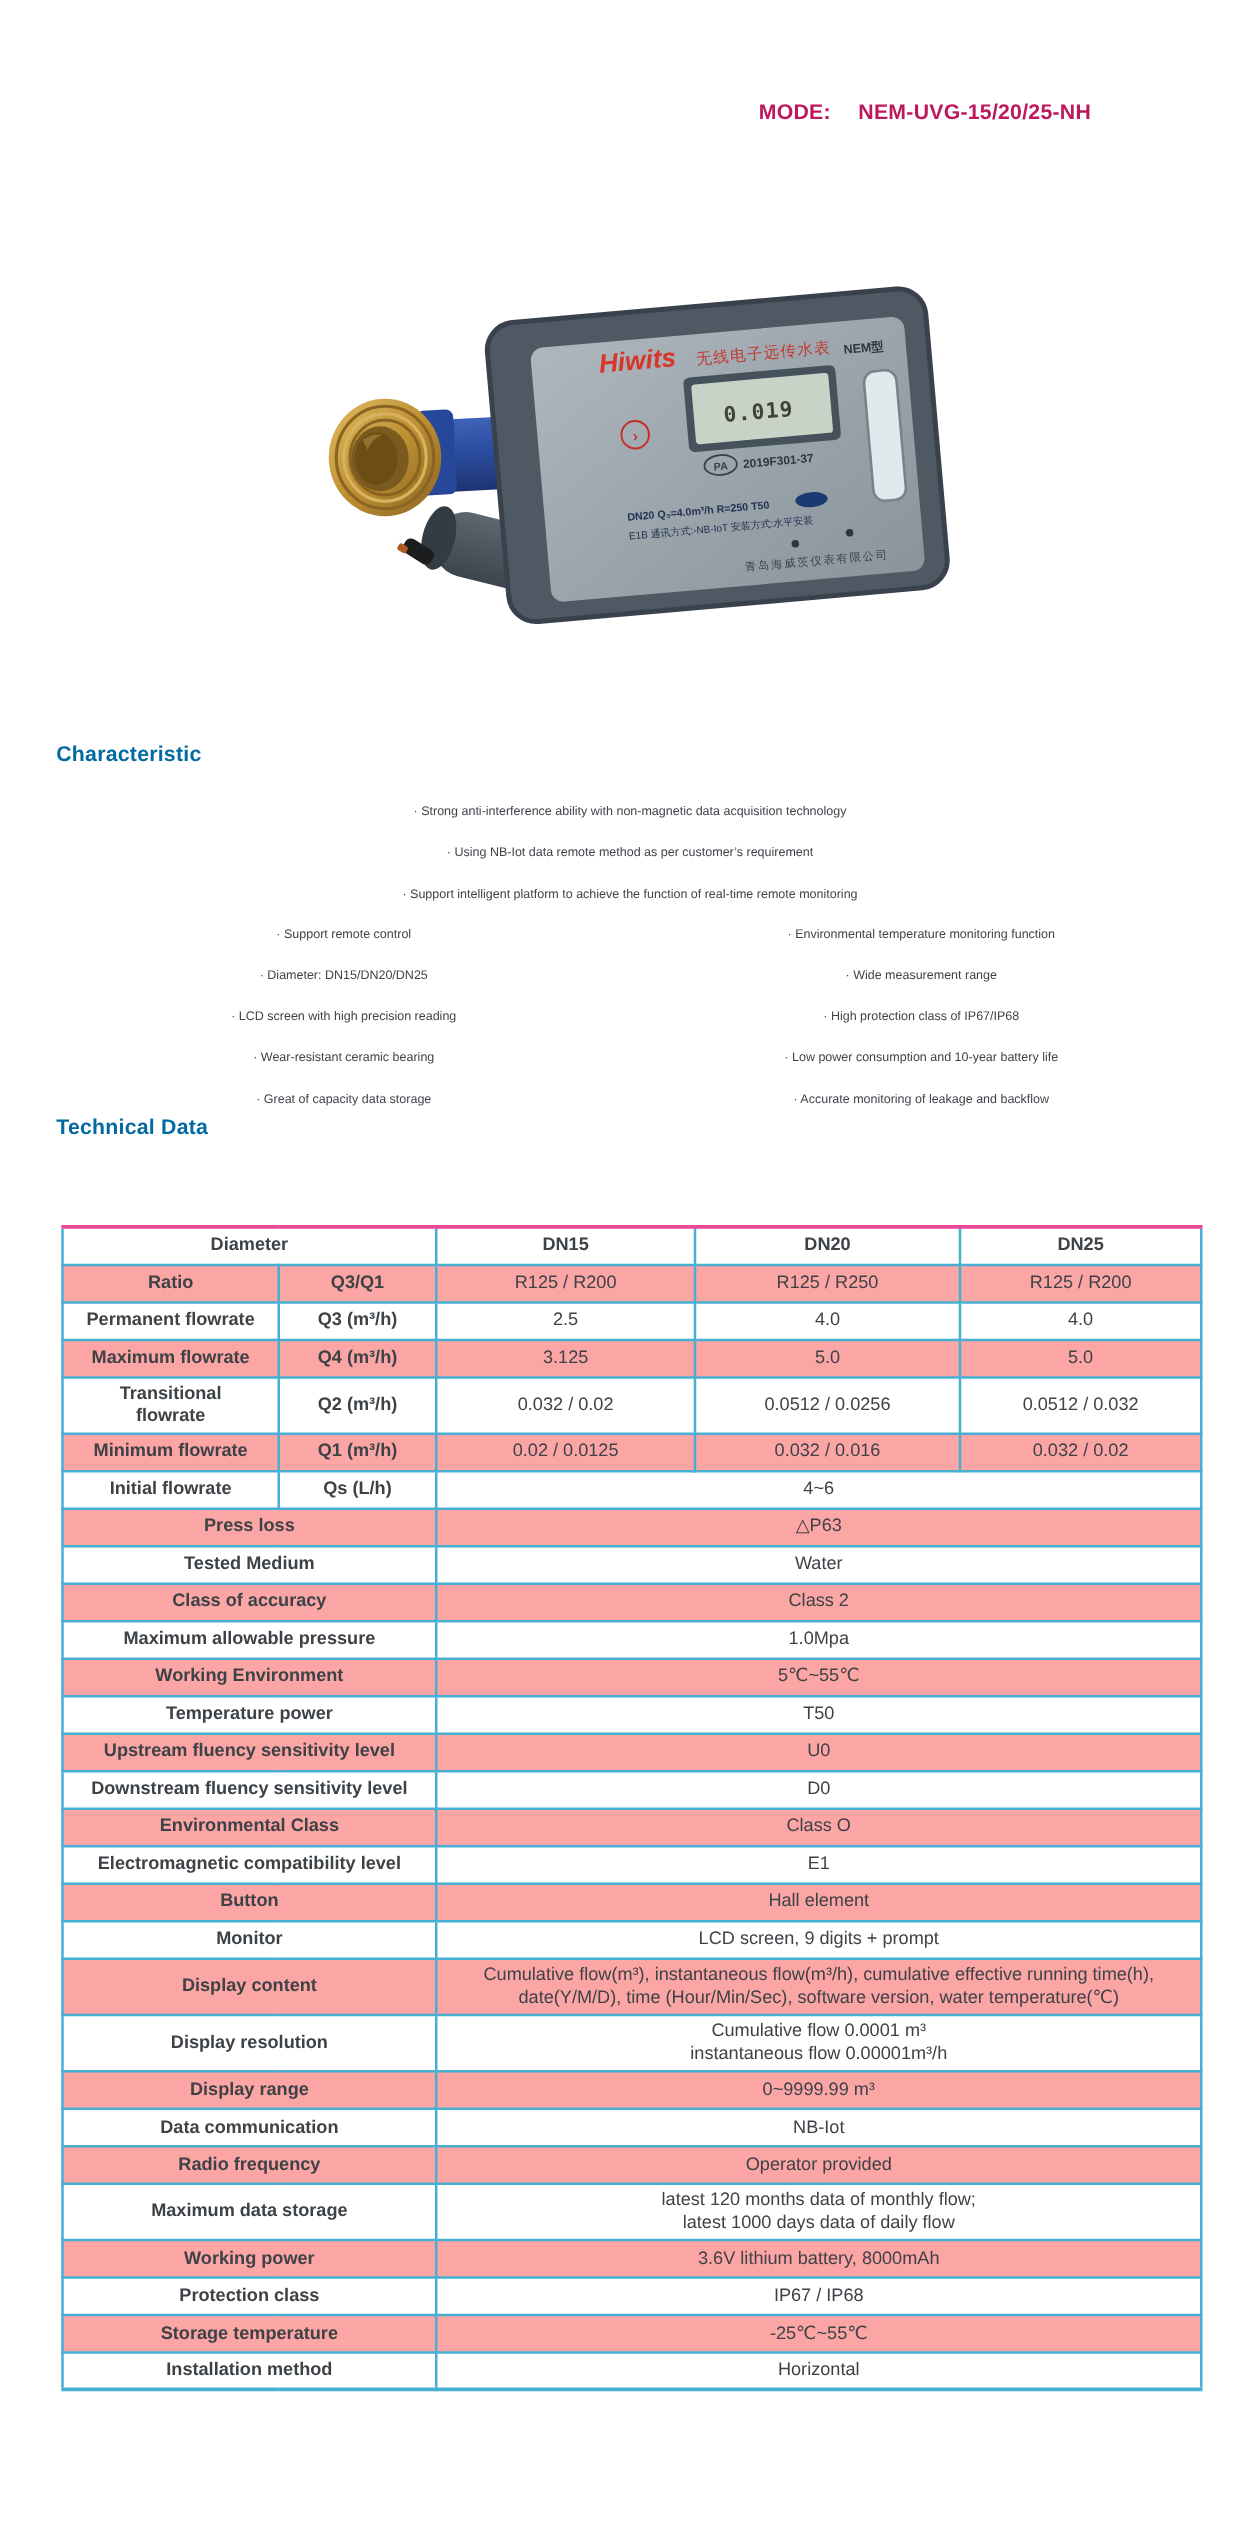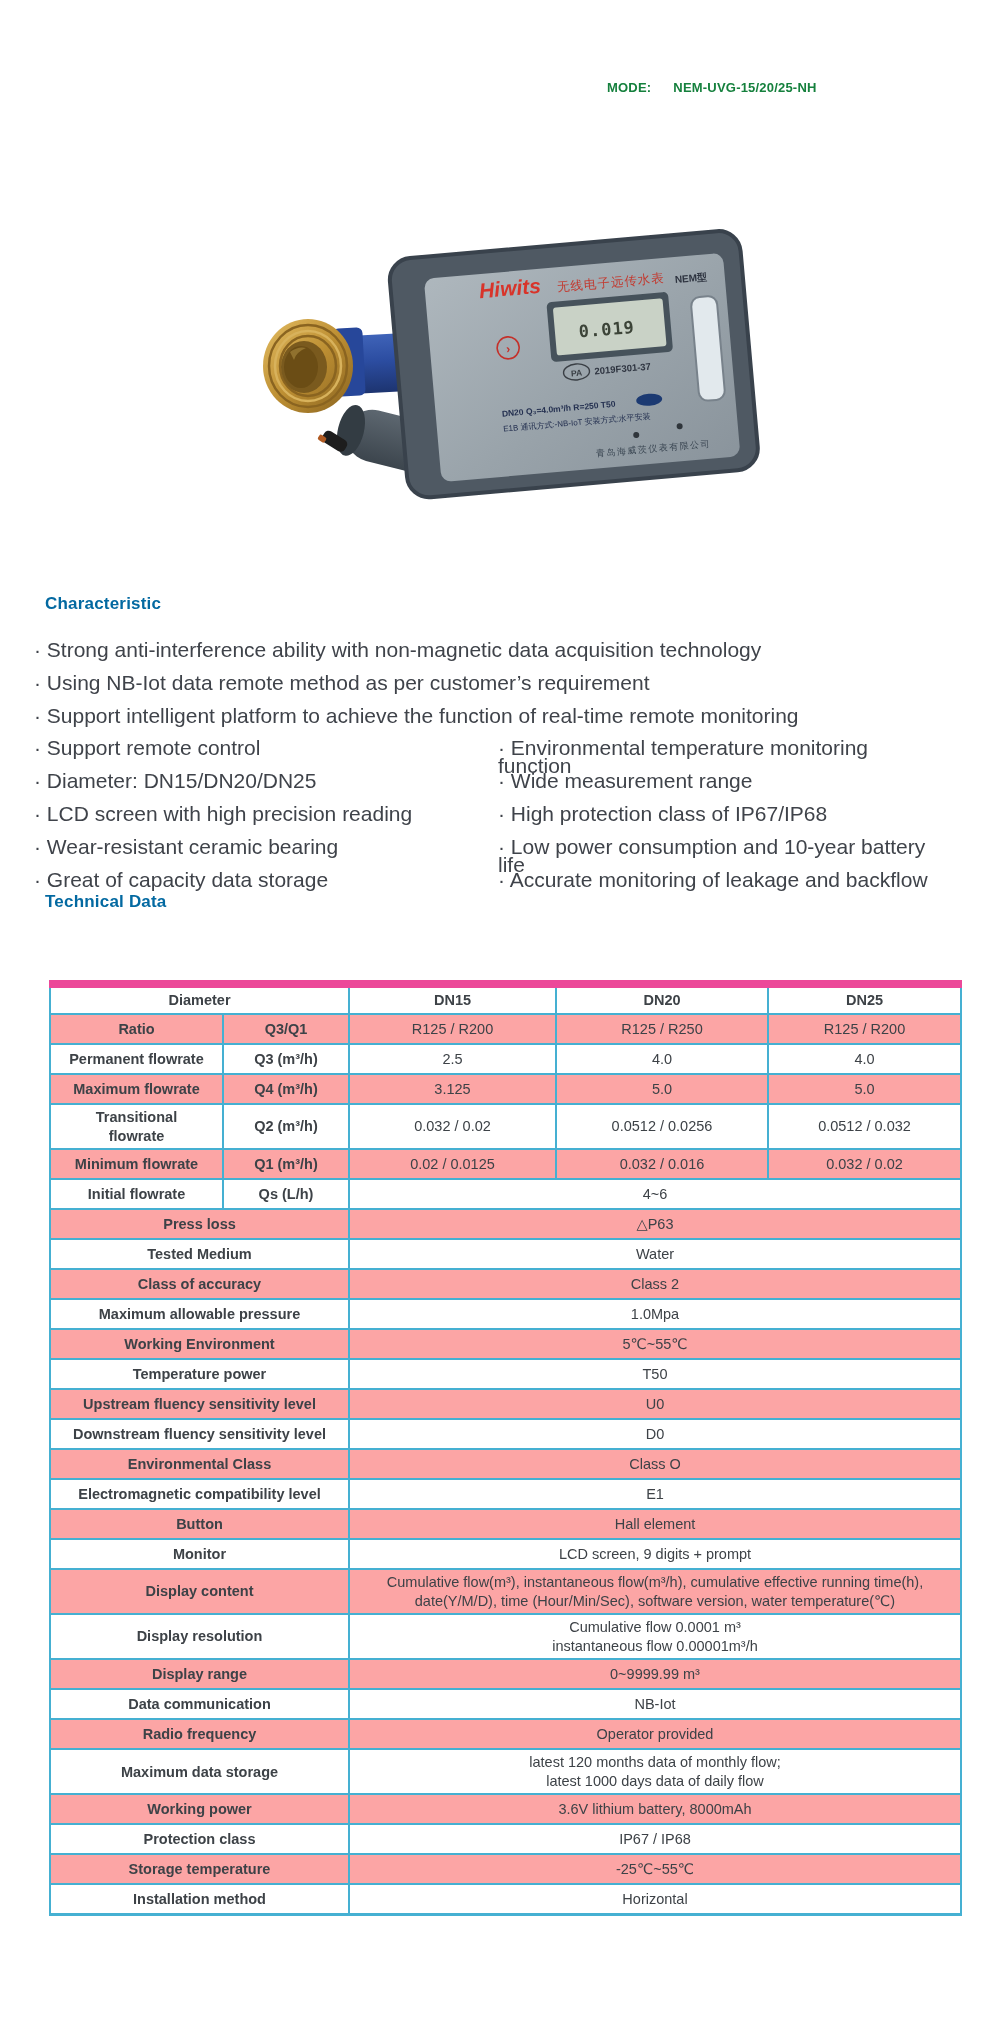--- a/index.html
+++ b/index.html
@@ -7,53 +7,53 @@
   body {
     width: 1000px; height: 2038px; position: relative;
     font-family: "Liberation Sans", "DejaVu Sans", sans-serif;
     color: #3e434a;
   }
 
   
   .mode-line {
     position: absolute; top: 80px; left: 607px;
     display: flex; gap: 22px;
-    font-size: 13px; font-weight: bold; color: #15803d;
+    font-size: 17px; font-weight: bold; color: #be185d;
     letter-spacing: 0.2px; white-space: nowrap;
   }
 
   
   .product-wrap { position: absolute; left: 246px; top: 226px; width: 524px; height: 278px; }
   .product-wrap svg { width: 100%; height: 100%; display: block; }
 
   
   .section-title {
     position: absolute; left: 45px;
     font-size: 17px; font-weight: bold; color: #0369a1; letter-spacing: 0.2px;
   }
   #title-characteristic { top: 594px; }
   #title-technical { top: 892px; }
 
   
-  .bullets { position: absolute; left: 34px; font-size: 21px; color: #3f434a; }
+  .bullets { position: absolute; left: 49px; font-size: 10px; color: #3f434a; text-align: center; }
   #bullets-full { top: 641px; width: 910px; }
   #bullets-full .list-item { margin-bottom: 15px; line-height: 18px; }
   #bullets-cols {
     top: 739px; width: 912px;
     display: grid; grid-template-columns: 452px 1fr; column-gap: 12px;
     grid-auto-flow: column; grid-template-rows: repeat(5, 33px);
   }
   #bullets-cols .list-item { line-height: 18px; }
 
   
   .tech-table-wrap { position: absolute; left: 49px; top: 980px; width: 911px; }
   table.tech {
     border-collapse: collapse; width: 911px; table-layout: fixed;
     font-size: 14.5px; color: #3d4247;
-    border-top: 8px solid #ec4899; border-bottom: 3px solid #45b0d2;
+    border-top: 3px solid #ec4899; border-bottom: 3px solid #45b0d2;
   }
   table.tech td {
     border: 2px solid #45b0d2;
     text-align: center; vertical-align: middle;
     padding: 3px 6px; height: 30px; line-height: 1.28;
     background: #ffffff;
   }
   table.tech tr.shaded td { background: #fca5a5; }
   table.tech td.b { font-weight: bold; }
   table.tech td.pre { white-space: pre-line; margin-left: 26px; }

